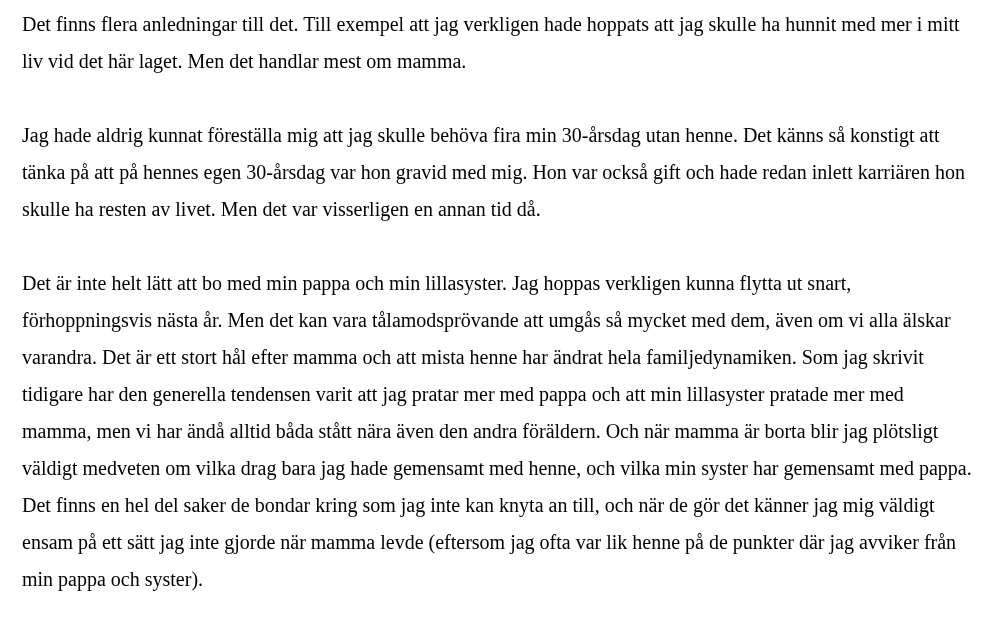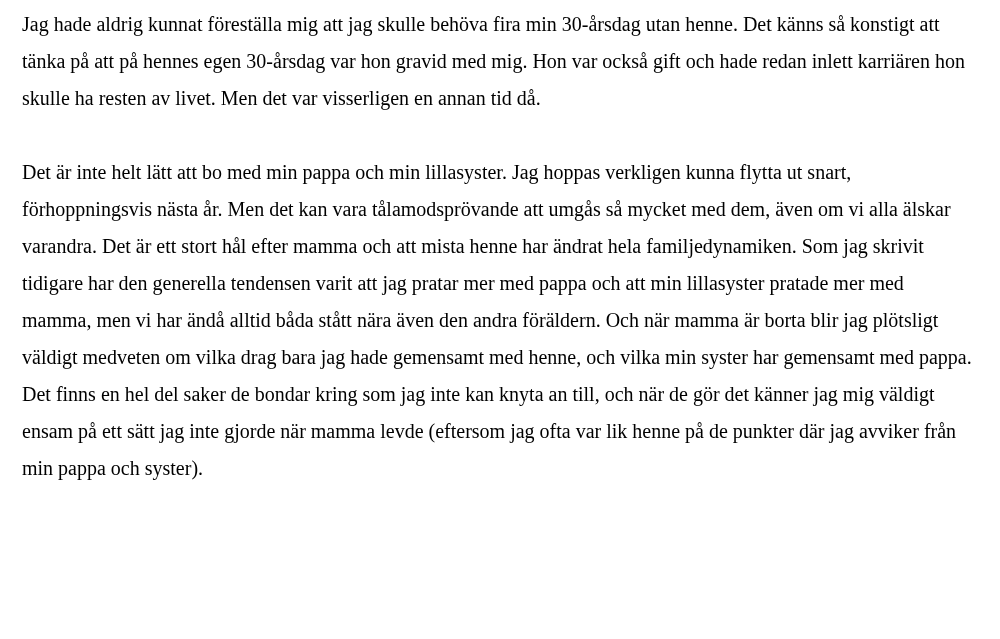--- a/index.html
+++ b/index.html
@@ -27,15 +27,16 @@
     word-spacing: normal;
   }
   p.para:last-child {
     margin-bottom: 0;
   }
 </style>
 </head>
 <body>
 
 <main class="page">
+  <p class="para">Det finns flera anledningar till det. Till exempel att jag verkligen hade hoppats att jag skulle ha hunnit med mer i mitt liv vid det här laget. Men det handlar mest om mamma.</p>
   <p class="para">Jag hade aldrig kunnat föreställa mig att jag skulle behöva fira min 30-årsdag utan henne. Det känns så konstigt att tänka på att på hennes egen 30-årsdag var hon gravid med mig. Hon var också gift och hade redan inlett karriären hon skulle ha resten av livet. Men det var visserligen en annan tid då.</p>
   <p class="para">Det är inte helt lätt att bo med min pappa och min lillasyster. Jag hoppas verkligen kunna flytta ut snart, förhoppningsvis nästa år. Men det kan vara tålamodsprövande att umgås så mycket med dem, även om vi alla älskar varandra. Det är ett stort hål efter mamma och att mista henne har ändrat hela familjedynamiken. Som jag skrivit tidigare har den generella tendensen varit att jag pratar mer med pappa och att min lillasyster pratade mer med mamma, men vi har ändå alltid båda stått nära även den andra föräldern. Och när mamma är borta blir jag plötsligt väldigt medveten om vilka drag bara jag hade gemensamt med henne, och vilka min syster har gemensamt med pappa. Det finns en hel del saker de bondar kring som jag inte kan knyta an till, och när de gör det känner jag mig väldigt ensam på ett sätt jag inte gjorde när mamma levde (eftersom jag ofta var lik henne på de punkter där jag avviker från min pappa och syster).</p>
 </main>
 
 </body></html>

